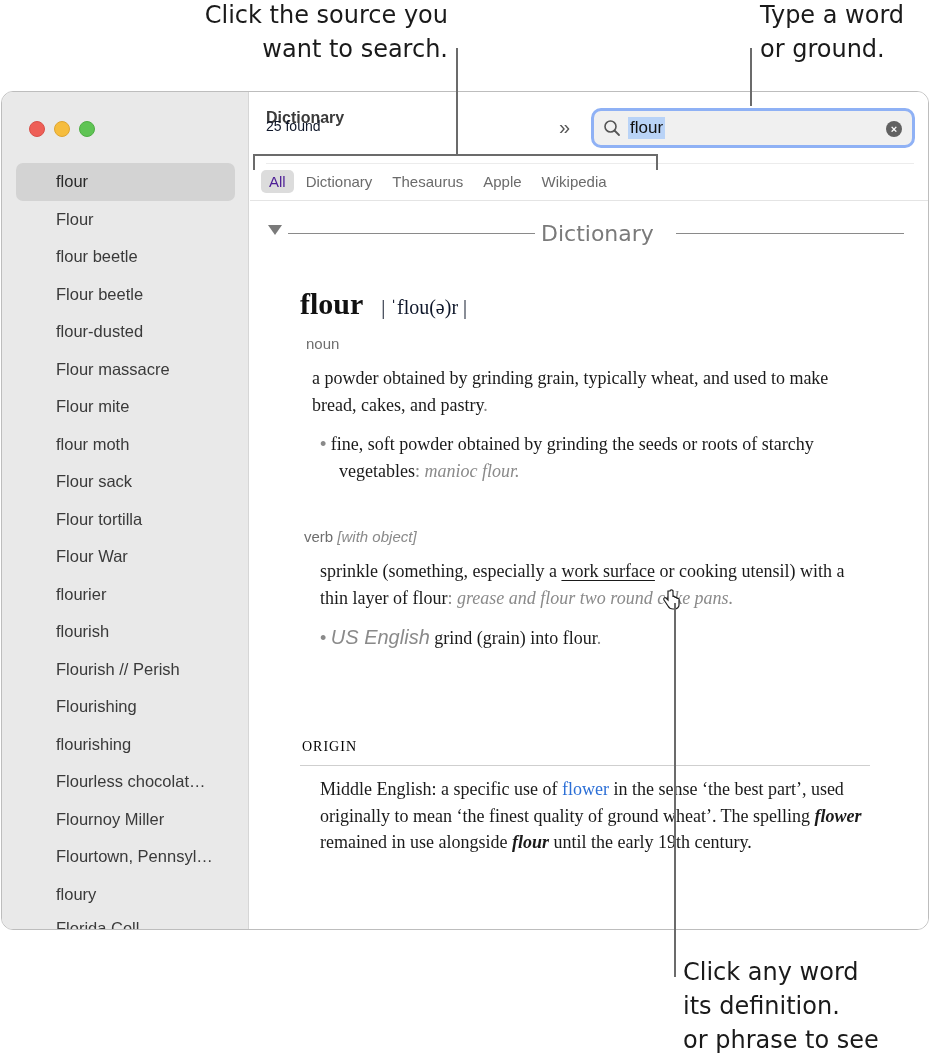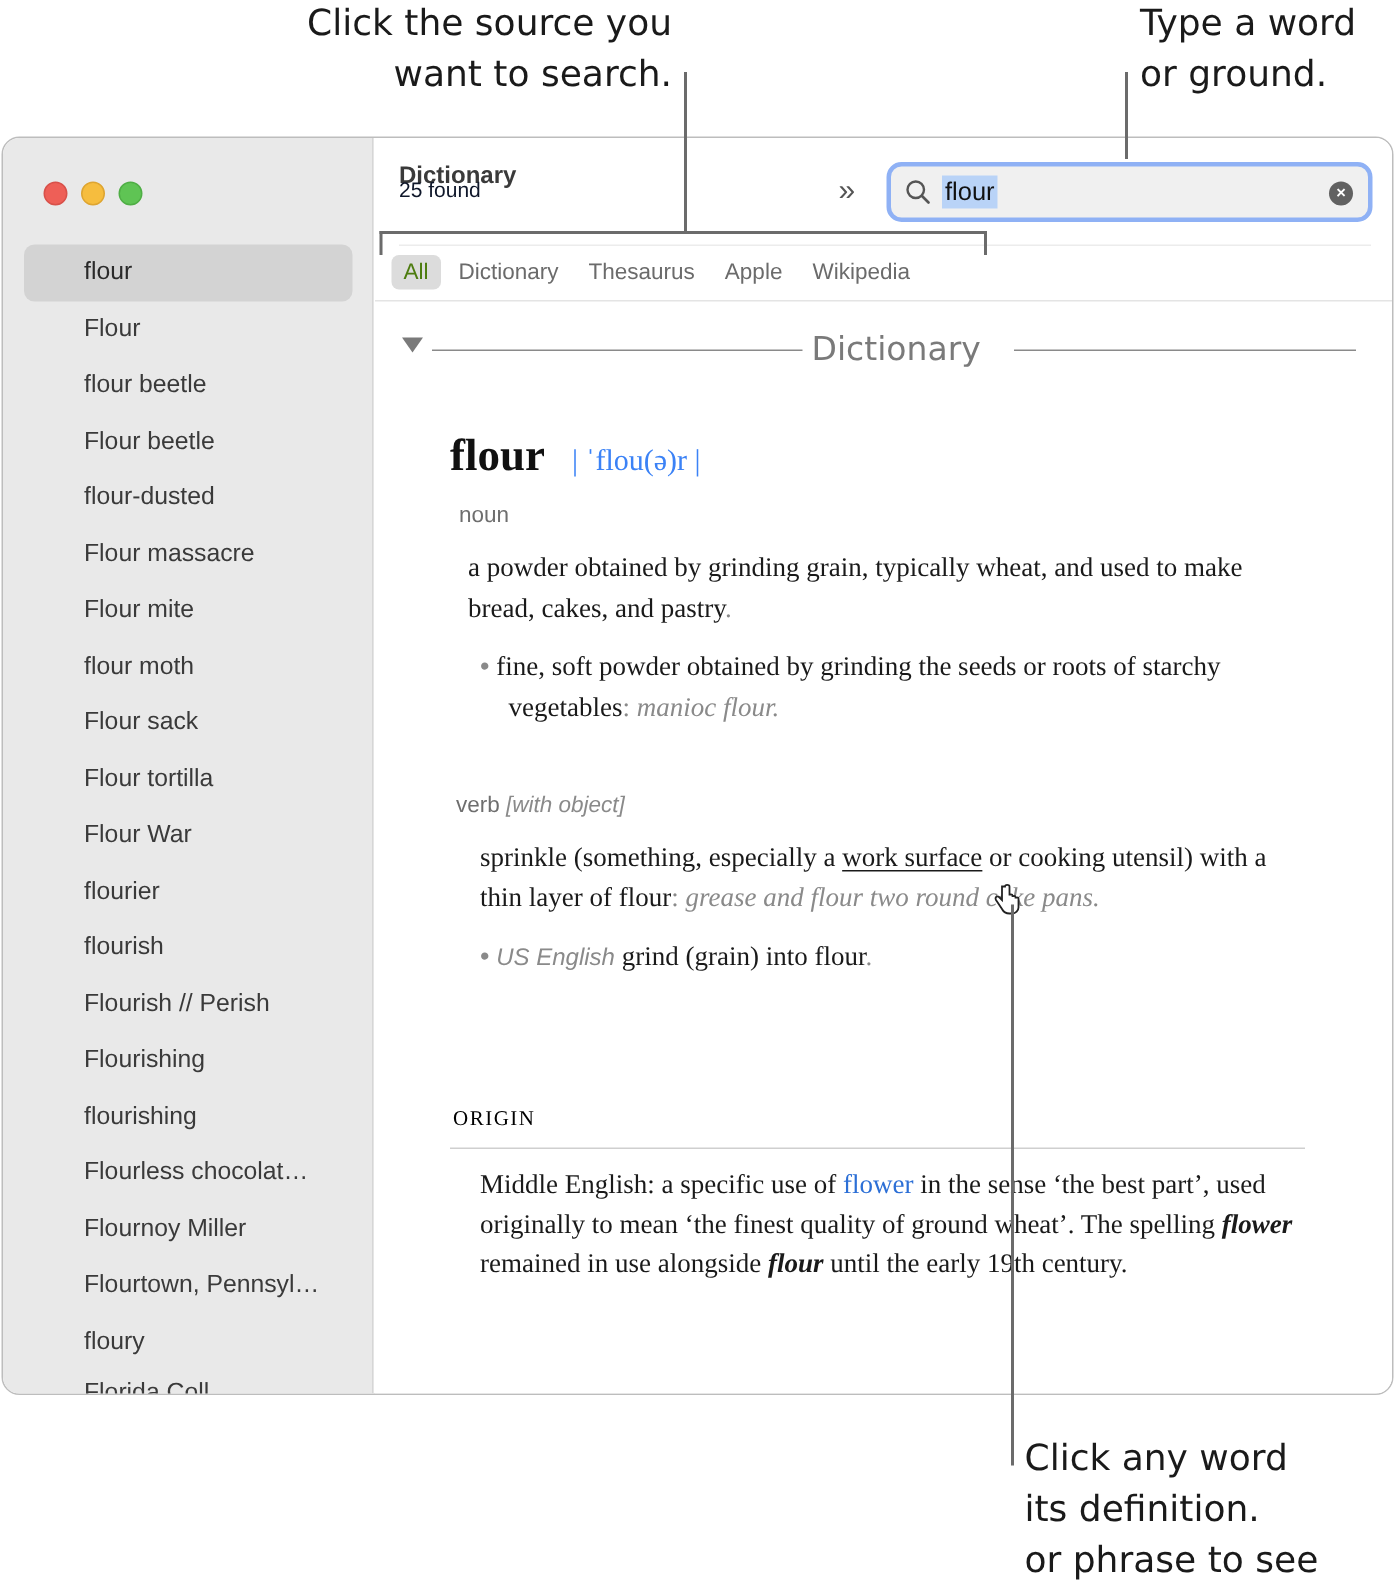--- a/index.html
+++ b/index.html
@@ -34,39 +34,39 @@
   .chev { position: absolute; left: 309px; top: 24px; font-size: 20px; color: #555; letter-spacing: -3px; }
 
   .search { position: absolute; left: 341px; top: 16px; width: 324px; height: 40px; border: 3px solid #8fb1f5; border-radius: 10px; background: #f0f0f0; }
   .search-icon { position: absolute; left: 9px; top: 8px; width: 18px; height: 18px; }
   .search-value { position: absolute; left: 34px; top: 6px; font-size: 17px; color: #111; background: #b9d3f7; padding: 0 2px; line-height: 22px; }
   .clear-btn { position: absolute; right: 10px; top: 10px; width: 16px; height: 16px; border-radius: 50%; background: #616161; color: #fff; font-size: 11px; line-height: 16px; text-align: center; font-weight: bold; }
 
   .toolbar-sep { position: absolute; left: 16px; right: 14px; top: 71px; height: 1px; background: #ececec; }
   .scope-bar { position: absolute; left: 11px; top: 78px; display: flex; align-items: center; gap: 4px; }
   .scope-btn { font-size: 15px; color: #6b6b6b; padding: 3px 8px; border-radius: 5px; }
-  .scope-btn.active { background: #dcdcdc; color: #4d7c0f; }
+  .scope-btn.active { background: #dcdcdc; color: #4c1d95; }
   .scope-bottom { position: absolute; left: 0; right: 0; top: 108px; height: 1px; background: #e4e4e4; }
 
   
   .section-header { position: absolute; left: 18px; top: 129px; width: 636px; height: 26px; }
   .disclosure { position: absolute; left: 0; top: 4px; width: 0; height: 0; border-left: 7px solid transparent; border-right: 7px solid transparent; border-top: 10px solid #7a7a7a; }
   .sec-line { position: absolute; top: 12px; height: 1px; background: #8a8a8a; }
   .sec-title { position: absolute; left: 273px; top: 0; font-size: 22px; color: #7a7a7a; font-family: "DejaVu Sans", sans-serif; }
 
   .entry { position: absolute; left: 50px; top: 195px; width: 580px; font-family: "Liberation Serif", "DejaVu Serif", serif; }
   .headword { font-size: 30px; font-weight: bold; color: #111; display: inline-block; }
-  .pron { font-size: 20px; color: #3b82f6; margin-left: 14px; display: inline-block; }
+  .pron { font-size: 20px; color: #0f172a; margin-left: 14px; display: inline-block; }
   .pos { font-family: "Liberation Sans", sans-serif; font-size: 15px; color: #6e6e6e; }
   .pos-qual { font-style: italic; color: #8a8a8a; }
   .def { font-size: 18px; line-height: 26.5px; color: #1a1a1a; }
   .ex { font-style: italic; color: #8a8a8a; }
   .punct { color: #8a8a8a; }
   .bullet { color: #8a8a8a; font-family: "Liberation Sans", sans-serif; }
-  .reg { font-style: italic; color: #8a8a8a; font-family: "Liberation Sans", sans-serif; font-size: 16px; }
+  .reg { font-style: italic; color: #8a8a8a; font-family: "Liberation Sans", sans-serif; font-size: 20px; }
   .ul { text-decoration: underline; text-underline-offset: 3px; }
   .link { color: #2c6fd6; }
   .bi { font-weight: bold; font-style: italic; }
 
   .origin-label { position: absolute; left: 52px; top: 647px; font-family: "Liberation Serif", serif; font-size: 14px; color: #000000; letter-spacing: 1px; }
   .origin-rule { position: absolute; left: 50px; width: 570px; top: 673px; height: 1px; background: #cfcfcf; }
 
   .cursor { position: absolute; left: 662px; top: 589px; font-size: 20px; color: #222; }
 </style>
 </head>

